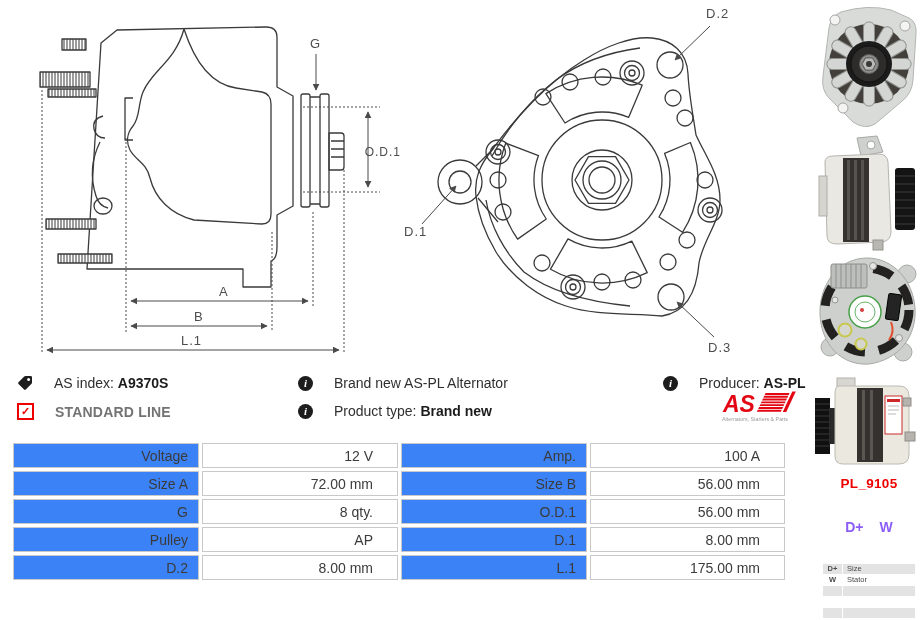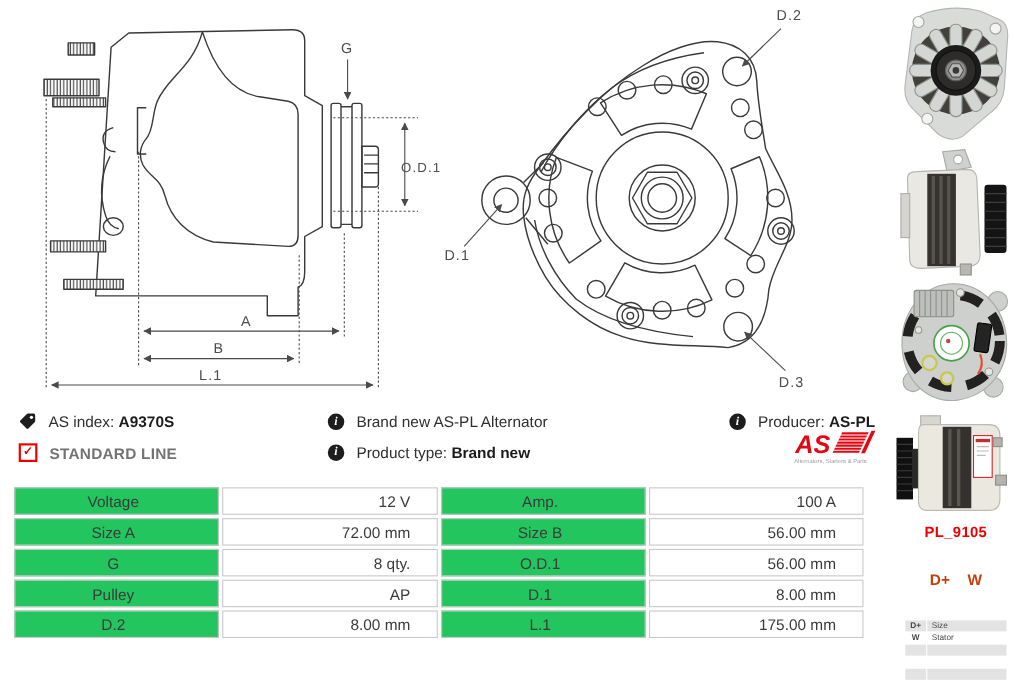--- a/index.html
+++ b/index.html
@@ -5,41 +5,41 @@
   html,body{margin:0;padding:0;background:#fff;}
   body{width:923px;height:620px;position:relative;overflow:hidden;
        font-family:"Liberation Sans",sans-serif;color:#2f2f2f;}
   .abs{position:absolute;}
   svg text{font-family:"Liberation Sans",sans-serif;}
 
   
   .dim-label{fill:#4d4d4d;font-size:13px;letter-spacing:1px;}
 
   
-  .ii{position:absolute;display:flex;align-items:center;gap:11px;font-size:14px;white-space:nowrap;}
+  .ii{position:absolute;display:flex;align-items:center;gap:21px;font-size:14px;white-space:nowrap;}
   .ii b{font-weight:bold;color:#1c1c1c;}
   .red{color:#737373;font-weight:bold;letter-spacing:.2px;}
   .info-ic{flex:0 0 15px;width:15px;height:15px;border-radius:50%;background:#1d1d1d;color:#fff;
            font:italic bold 11px/15px "Liberation Serif",serif;text-align:center;}
   .chk{flex:0 0 13px;width:13px;height:13px;border:2px solid #ee0000;color:#ee0000;
        font-weight:bold;font-size:11px;line-height:12px;text-align:center;}
 
   
   .spec{position:absolute;left:10px;top:440px;width:778px;border-collapse:separate;
         border-spacing:3px;table-layout:fixed;font-size:14px;color:#3b3b3b;}
   .spec td{height:23px;padding:0 10px 0 4px;border:1px solid #c9c9c9;text-align:right;
            overflow:hidden;white-space:nowrap;}
-  .spec td.lbl{background:#22c55e;text-align:center;}
+  .spec td.lbl{background:#3b82f6;}
   .spec td.val{background:#ffffff;padding-right:24px;}
 
   
   .plug-code{left:815px;top:476px;width:108px;text-align:center;font-weight:bold;
              font-size:13.5px;color:#ee0000;letter-spacing:.3px;}
   .term{left:815px;top:519px;width:108px;text-align:center;font-size:14px;
-        font-weight:bold;color:#c2410c;}
+        font-weight:bold;color:#8b5cf6;}
   .term span{margin:0 8px;}
   .legend{position:absolute;left:822px;top:563px;border-collapse:separate;border-spacing:1px;
           font-size:7.5px;color:#4a4a4a;table-layout:fixed;}
   .legend td{height:10px;line-height:10px;padding:0;overflow:hidden;}
   .legend td.g{background:#e3e3e3;}
   .legend td.t{width:19px;font-weight:bold;text-align:center;}
   .legend td.f{width:68px;padding-left:4px;}
 </style>
 </head>
 <body>

